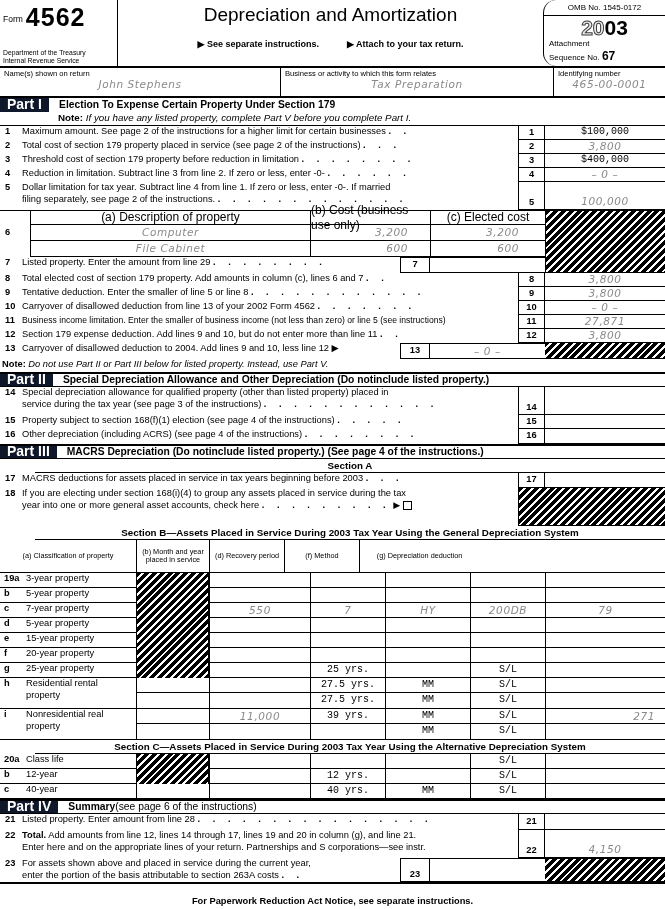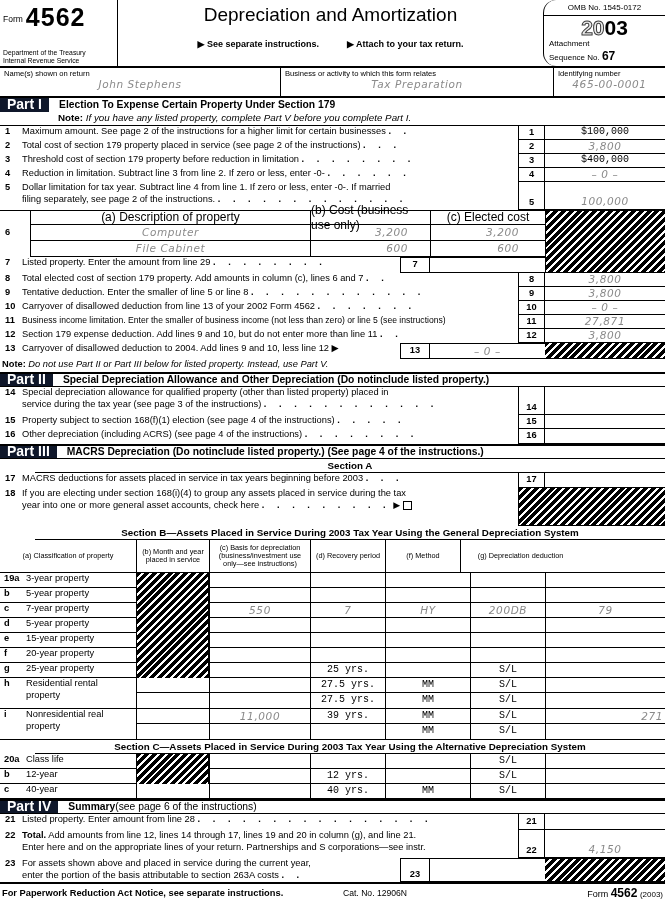--- a/index.html
+++ b/index.html
@@ -84,33 +84,33 @@
   .mt { width:665px; }
   .mt .hrow { display:flex; height:33px; border-bottom:1px solid #000; }
   .mt .hcell { font-size:7.3px; text-align:center; display:flex; align-items:center; justify-content:center; padding:0 2px; line-height:1.15; }
   .mt .bl { border-left:1px solid #000; }
   .ca { width:136px; flex:none;justify-content:space-between; } .cb { width:73px; flex:none; } .cc { width:101px; flex:none; }
   .cd { width:75px; flex:none; } .ce { width:85px; flex:none; } .cf { width:75px; flex:none; } .cg { width:120px; flex:none; }
   .drow { display:flex; height:15px; border-bottom:1px solid #000; }
   .dnum { width:26px; flex:none; font-weight:bold; padding-left:4px; }
   .dlabel { flex:1; }
   .dc { display:flex; align-items:center; justify-content:center; }
-  .dc.rt { justify-content:flex-end; padding-right:2px; }
+  .dc.rt { justify-content:flex-end; padding-right:10px; }
   .relwrap { position:relative; }
   .bhatch { position:absolute; left:136px; top:0; width:73px; border-left:1px solid #000; border-right:1px solid #000; }
   .dbl { display:flex; border-bottom:1px solid #000; }
   .dbl .lab2 { width:136px; flex:none; padding-left:4px; display:flex; }
   .dbl .lab2 .dnum { padding-left:0; }
   .dbl .sub { flex:1; display:flex; flex-direction:column; }
   .dbl .srow { display:flex; height:15px; }
   .dbl .srow.first { border-bottom:1px solid #000; }
 
   
   .pgend { border-top:2px solid #000; }
-  .foot { display:flex; height:19px; align-items:center; padding:0 2px; }
+  .foot { display:flex; height:19px; align-items:center; padding:12px 2px;flex-direction:column; }
   .foot-left { font-weight:bold; font-size:9.3px; flex:1; }
   .foot-cat { font-size:8.6px; width:200px; }
   .foot-right { font-size:9px; text-align:right; width:120px; }
   .foot-right b { font-size:12px; }
   .chk { display:inline-block; width:9px; height:9px; border:1.4px solid #000; vertical-align:middle; margin-left:3px; }
   .arrow { font-size:9px; }
 </style>
 </head>
 <body>
 
@@ -329,21 +329,20 @@
       </div>
     </div>
     <div class="hatch" style="width:147px;flex:none;border-left:1px solid #000;border-bottom:1px solid #000;"></div>
   </div>
   <div class="sectitle">Section B—Assets Placed in Service During 2003 Tax Year Using the General Depreciation System</div>
 
   <div class="mt">
     <div class="hrow">
       <div class="hcell ca">(a) Classification of property</div>
       <div class="hcell cb bl">(b) Month and year placed in service</div>
-      <div class="hcell cc bl">(c) Basis for depreciation (business/investment use only—see instructions)</div>
       <div class="hcell cd bl">(d) Recovery period</div>
       <div class="hcell cf bl">(f) Method</div>
       <div class="hcell cg bl">(g) Depreciation deduction</div>
     </div>
 
     <div class="relwrap">
       <div class="bhatch hatch" style="height:105px;"></div>
       <div class="drow">
         <div class="ca" style="display:flex;">
             <span class="dnum">19a</span>

